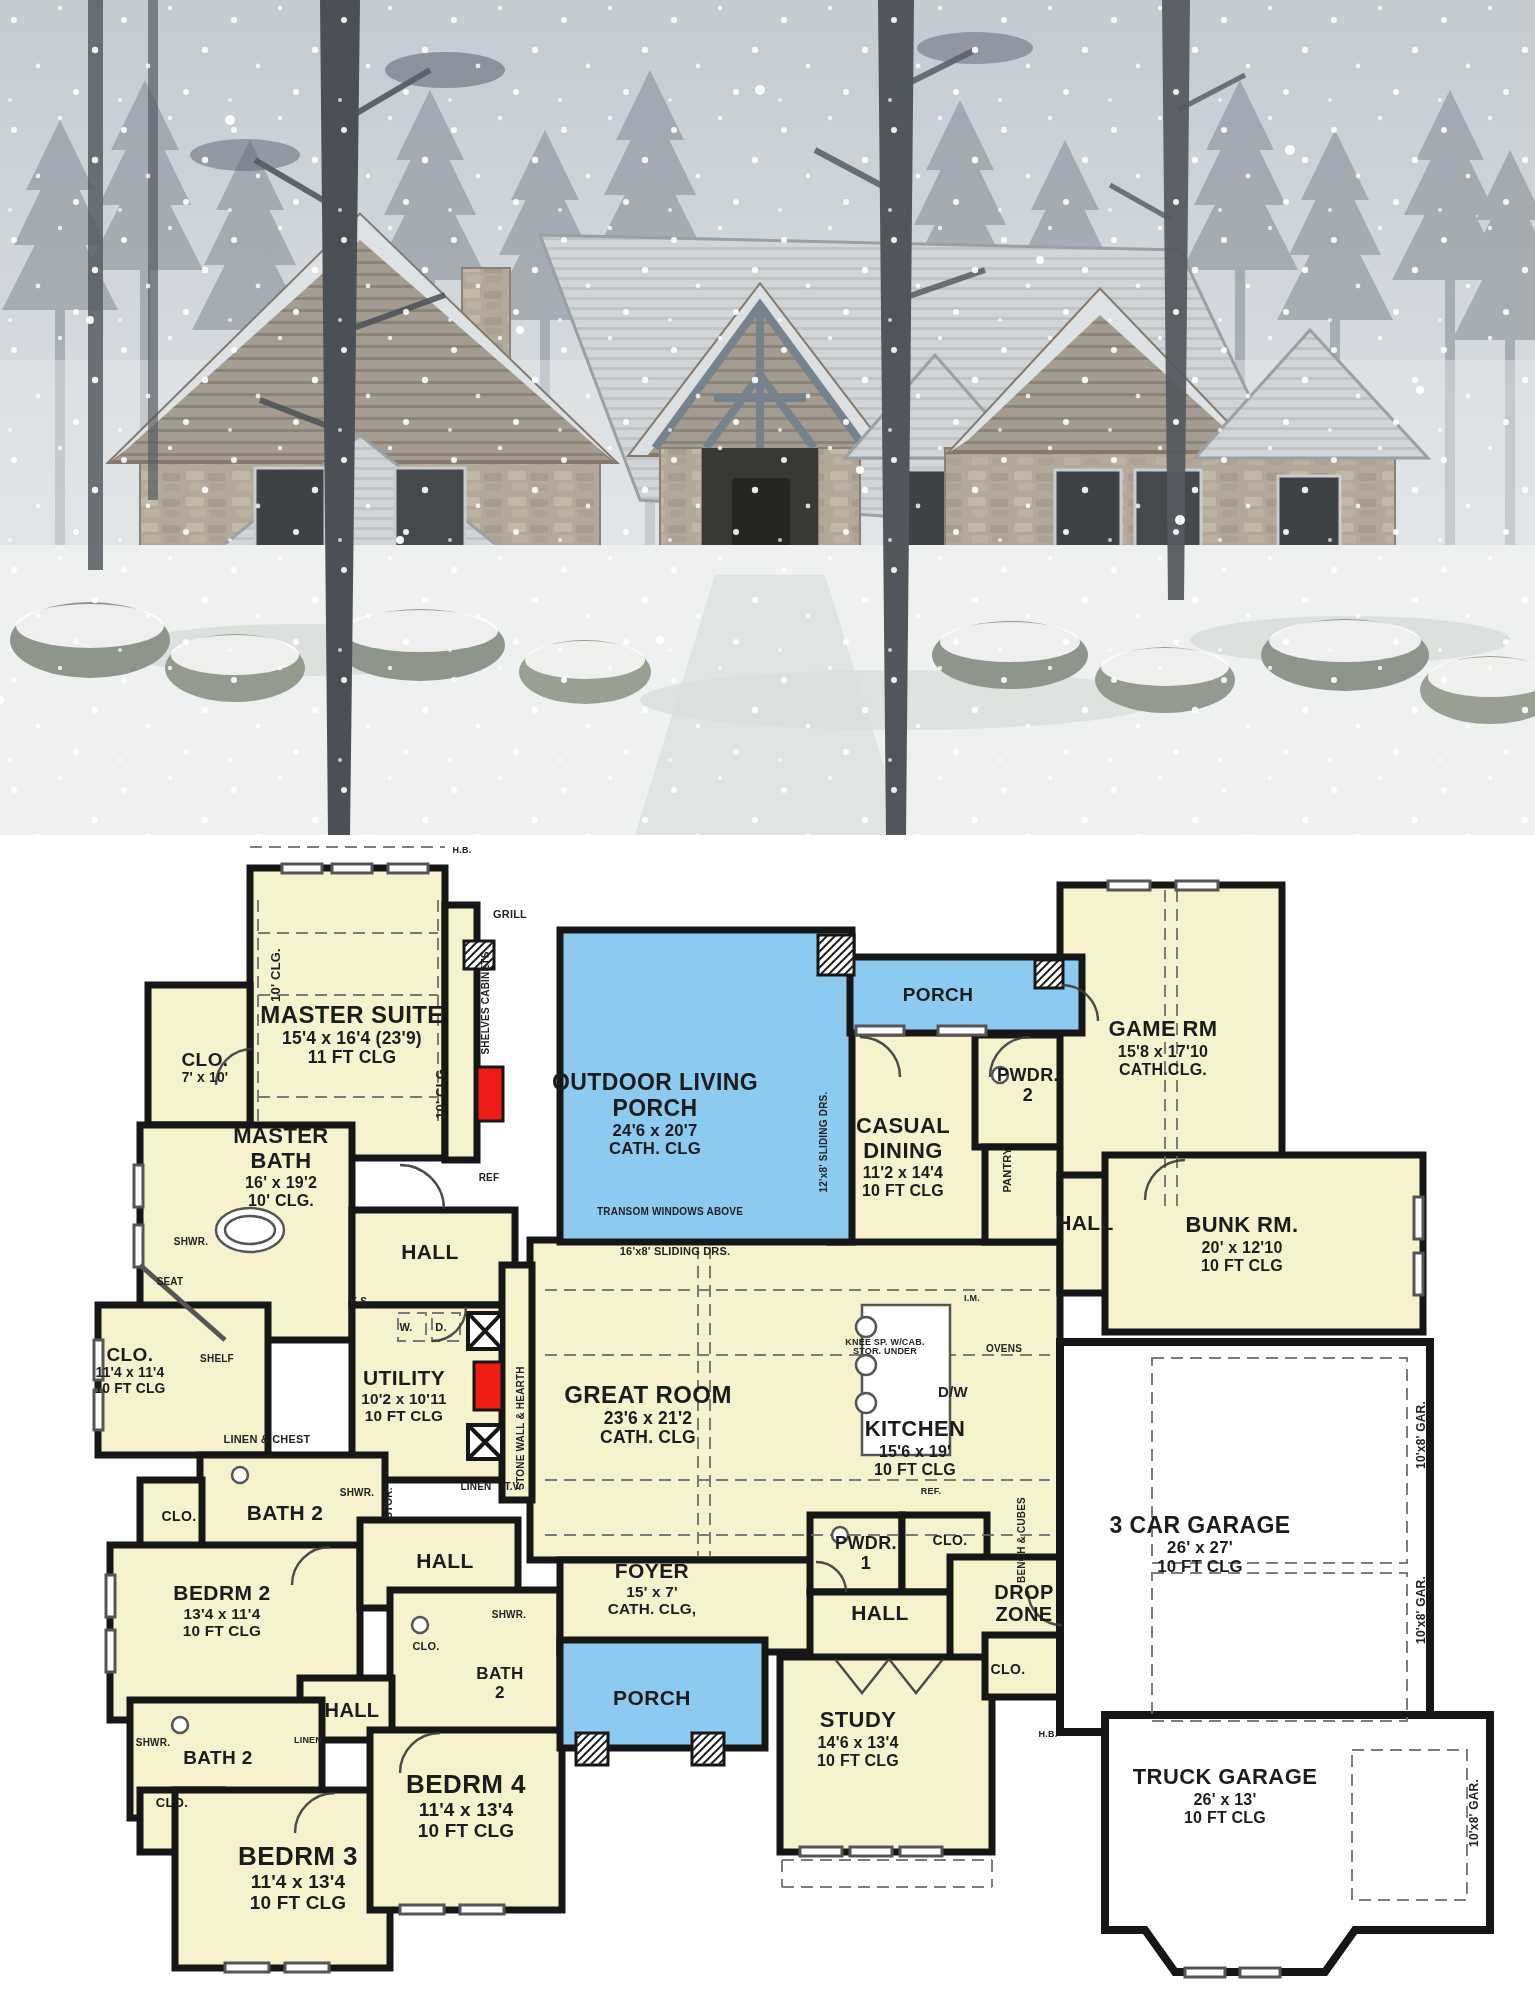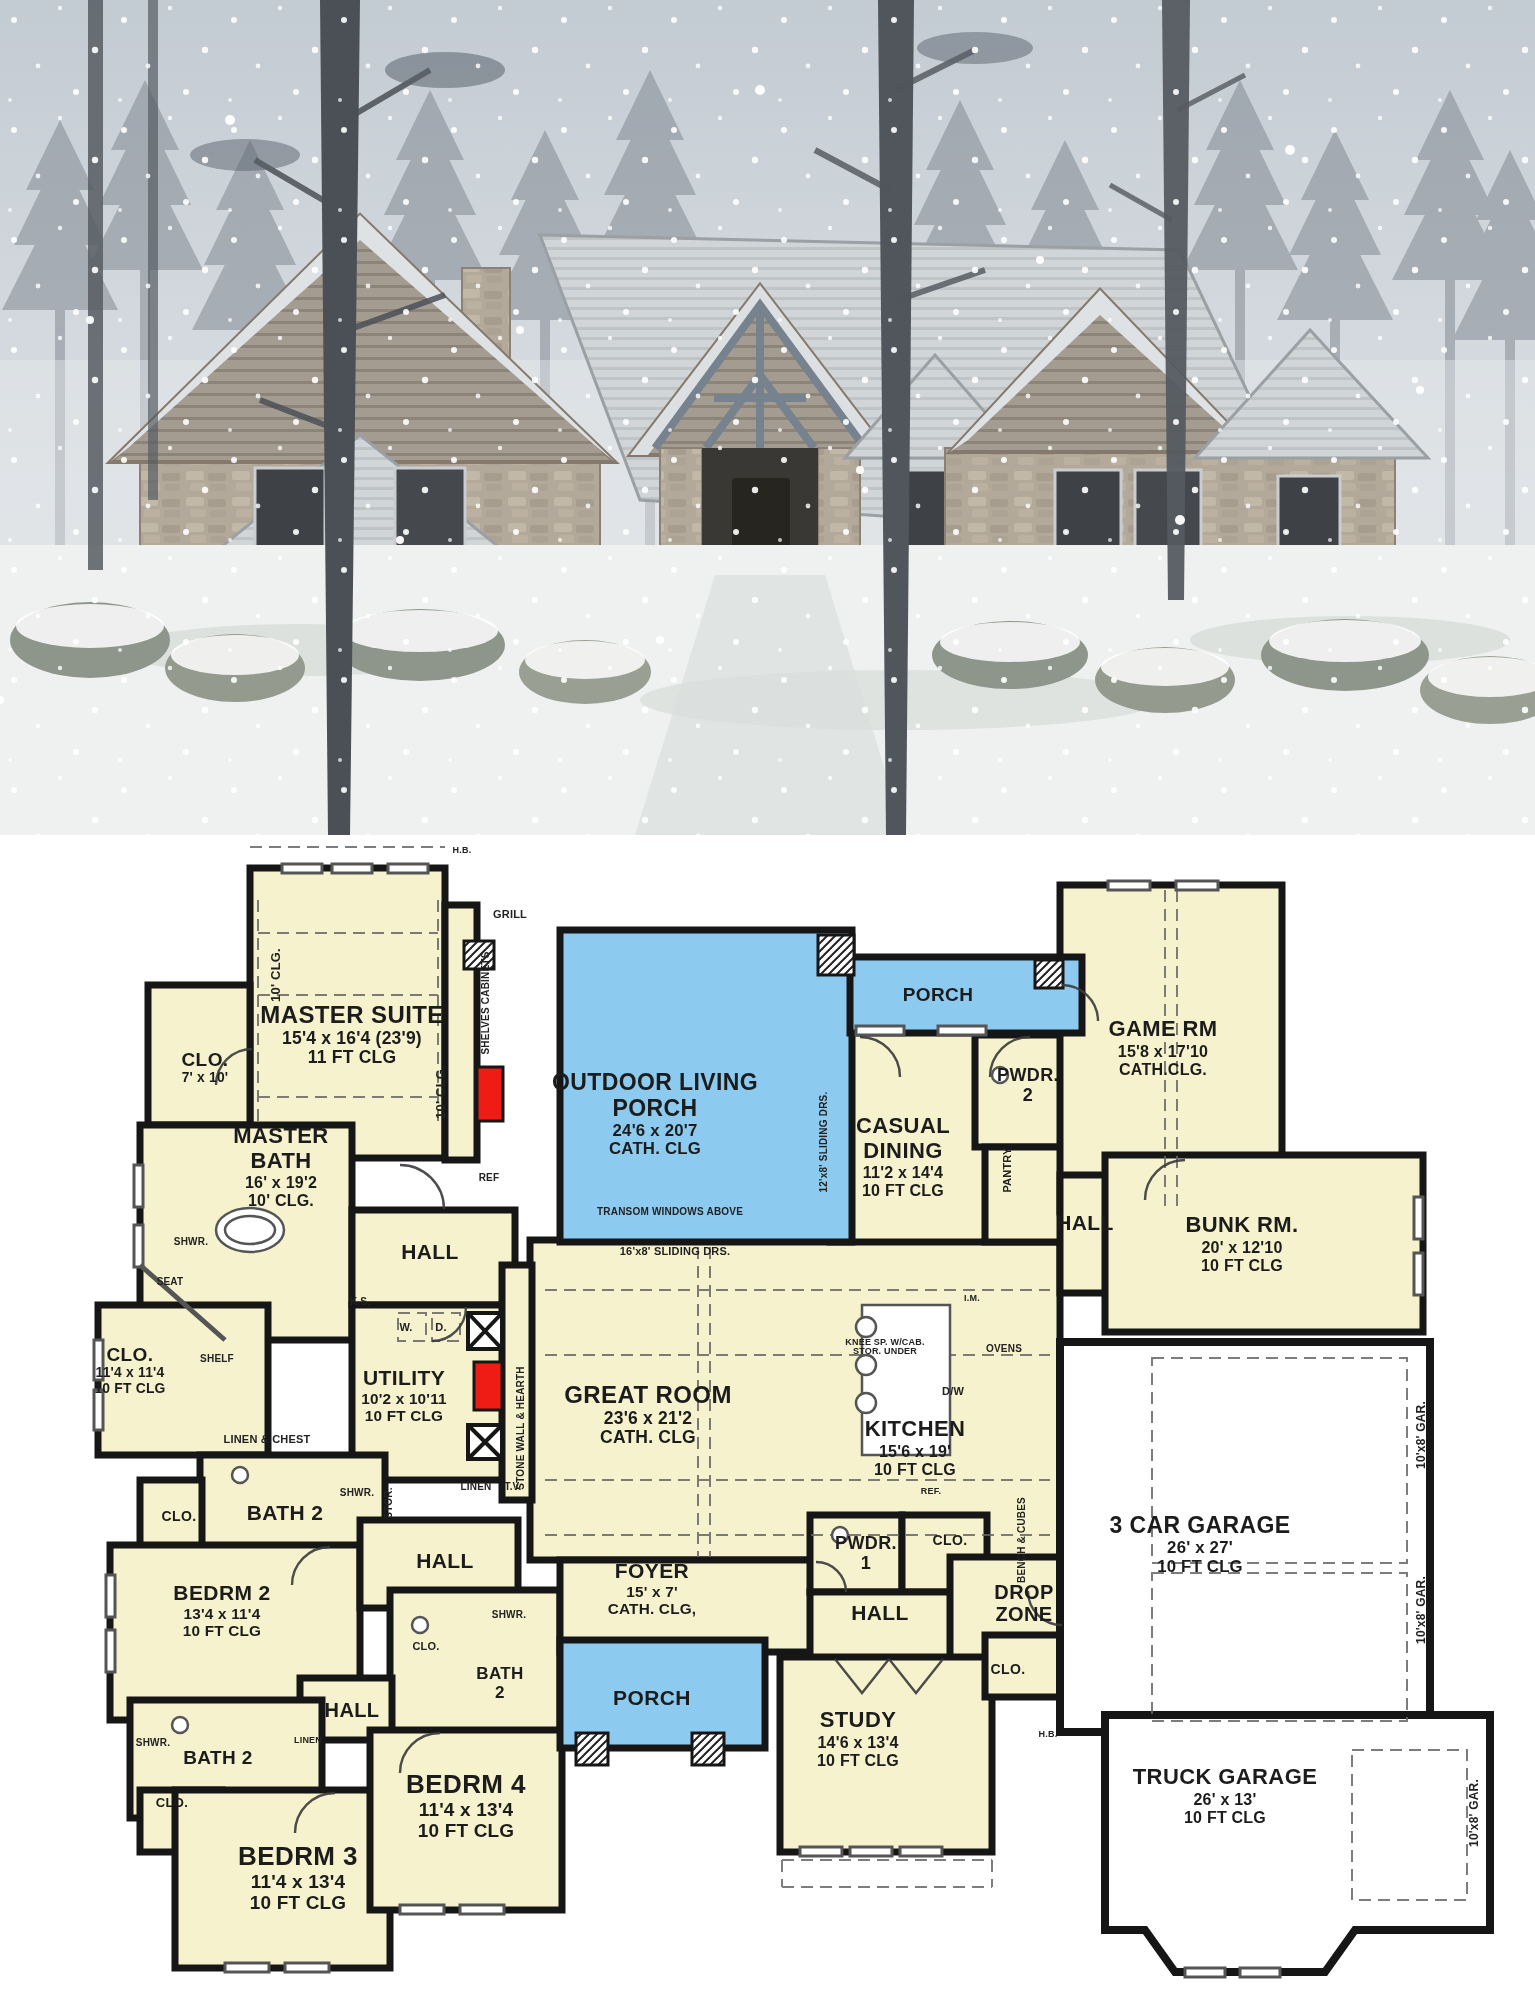--- a/index.html
+++ b/index.html
@@ -489,21 +489,21 @@
         <div class="small-label" style="left: 476px; top: 652px; font-size: 10px; transform: translate(-50%, -50%);">LINEN</div>
         <div class="small-label" style="left: 513px; top: 652px; font-size: 10px; transform: translate(-50%, -50%);">T.V.</div>
         <div class="small-label" style="left: 521px; top: 593px; font-size: 10px; transform: translate(-50%, -50%) rotate(-90deg);">STONE WALL &amp; HEARTH</div>
         <div class="small-label" style="left: 670px; top: 377px; font-size: 10px; transform: translate(-50%, -50%);">TRANSOM WINDOWS ABOVE</div>
         <div class="small-label" style="left: 675px; top: 417px; font-size: 11px; transform: translate(-50%, -50%);">16'x8' SLIDING DRS.</div>
         <div class="small-label" style="left: 824px; top: 307px; font-size: 10px; transform: translate(-50%, -50%) rotate(-90deg);">12'x8' SLIDING DRS.</div>
         <div class="small-label" style="left: 1008px; top: 335px; font-size: 11px; transform: translate(-50%, -50%) rotate(-90deg);">PANTRY</div>
         <div class="small-label" style="left: 885px; top: 512px; font-size: 9px; transform: translate(-50%, -50%); width: 85px; white-space: normal;">KNEE SP. W/CAB. STOR. UNDER</div>
         <div class="small-label" style="left: 956px; top: 464px; font-size: 9px; transform: translate(-50%, -50%); padding-left: 32px;">I.M.</div>
         <div class="small-label" style="left: 1004px; top: 514px; font-size: 10px; transform: translate(-50%, -50%);">OVENS</div>
-        <div class="small-label" style="left: 953px; top: 557px; font-size: 11px; transform: translate(-50%, -50%);">D/W</div>
+        <div class="small-label" style="left: 953px; top: 557px; font-size: 15px; transform: translate(-50%, -50%);">D/W</div>
         <div class="small-label" style="left: 931px; top: 657px; font-size: 9px; transform: translate(-50%, -50%);">REF.</div>
         <div class="small-label" style="left: 1022px; top: 705px; font-size: 10px; transform: translate(-50%, -50%) rotate(-90deg);">BENCH &amp; CUBES</div>
         <div class="small-label" style="left: 1421px; top: 600px; font-size: 12px; transform: translate(-50%, -50%) rotate(-90deg);">10'x8' GAR.</div>
         <div class="small-label" style="left: 1421px; top: 775px; font-size: 12px; transform: translate(-50%, -50%) rotate(-90deg);">10'x8' GAR.</div>
         <div class="small-label" style="left: 1474px; top: 978px; font-size: 12px; transform: translate(-50%, -50%) rotate(-90deg);">10'x8' GAR.</div>
         <div class="small-label" style="left: 462px; top: 16px; font-size: 9px; transform: translate(-50%, -50%);">H.B.</div>
         <div class="small-label" style="left: 1048px; top: 900px; font-size: 9px; transform: translate(-50%, -50%);">H.B.</div>
         <div class="small-label" style="left: 153px; top: 908px; font-size: 10px; transform: translate(-50%, -50%);">SHWR.</div>
         <div class="small-label" style="left: 308px; top: 906px; font-size: 9px; transform: translate(-50%, -50%);">LINEN</div>
         <div class="small-label" style="left: 509px; top: 780px; font-size: 10px; transform: translate(-50%, -50%);">SHWR.</div>

